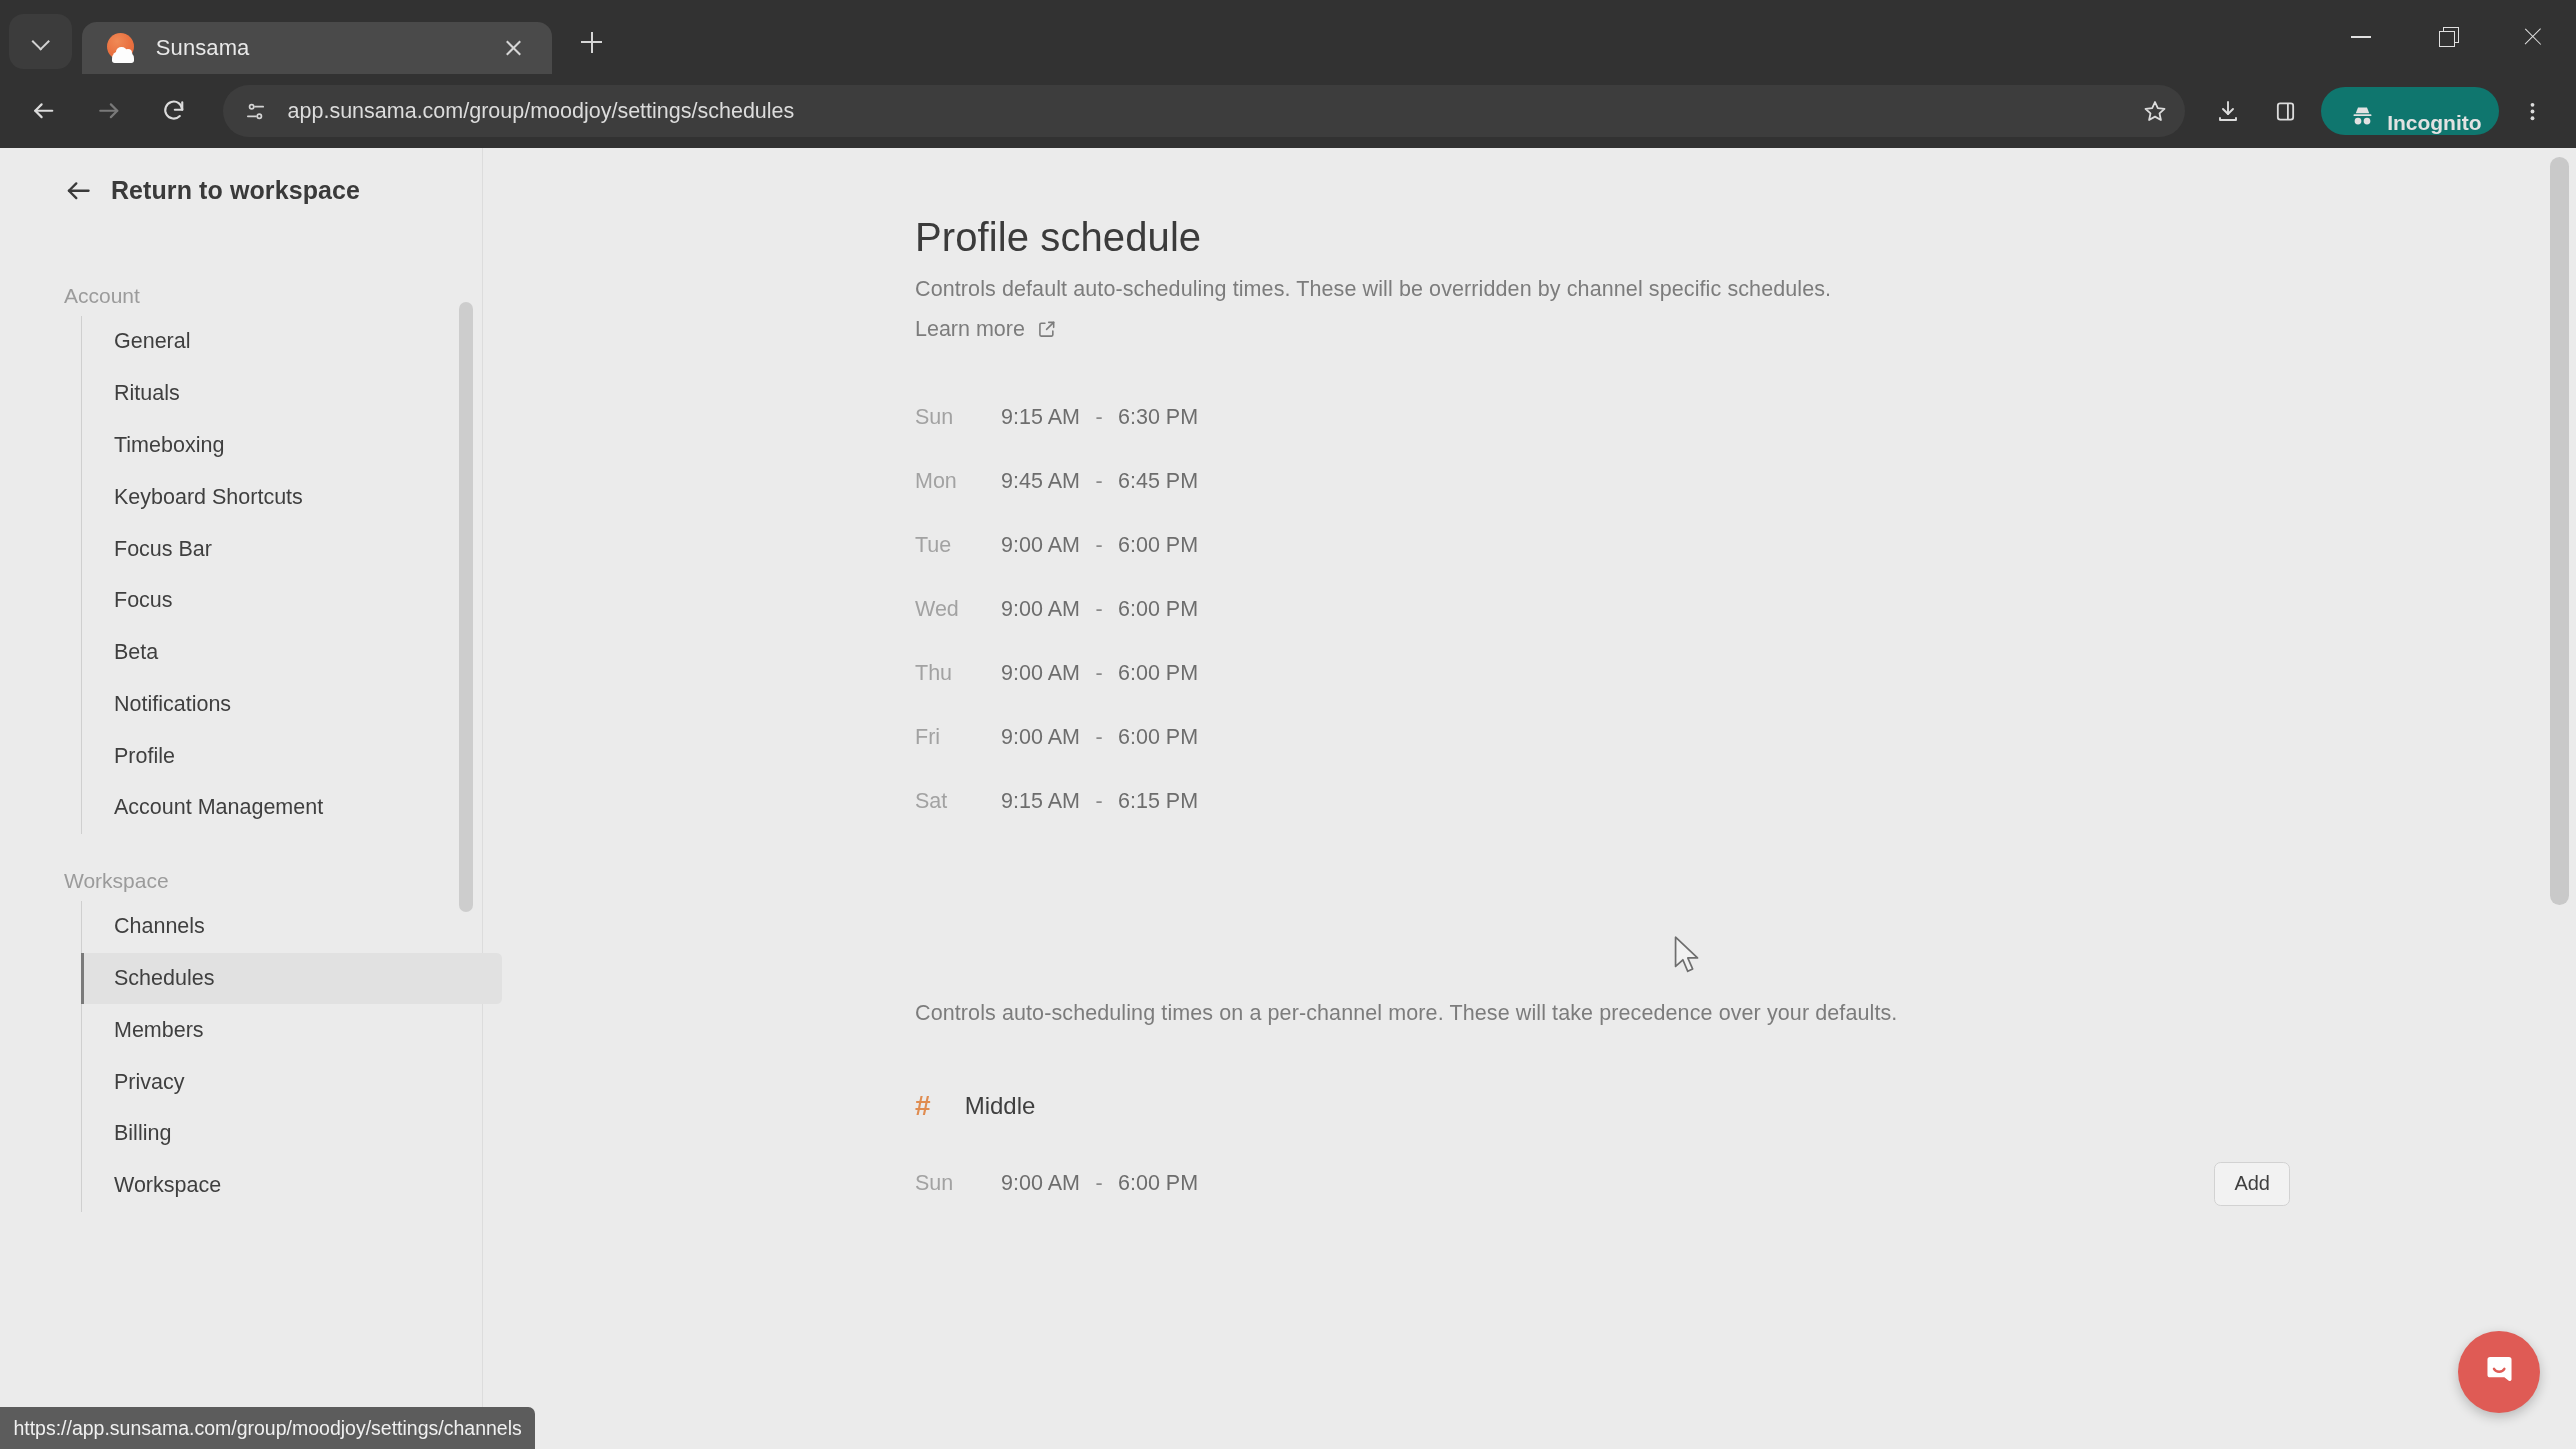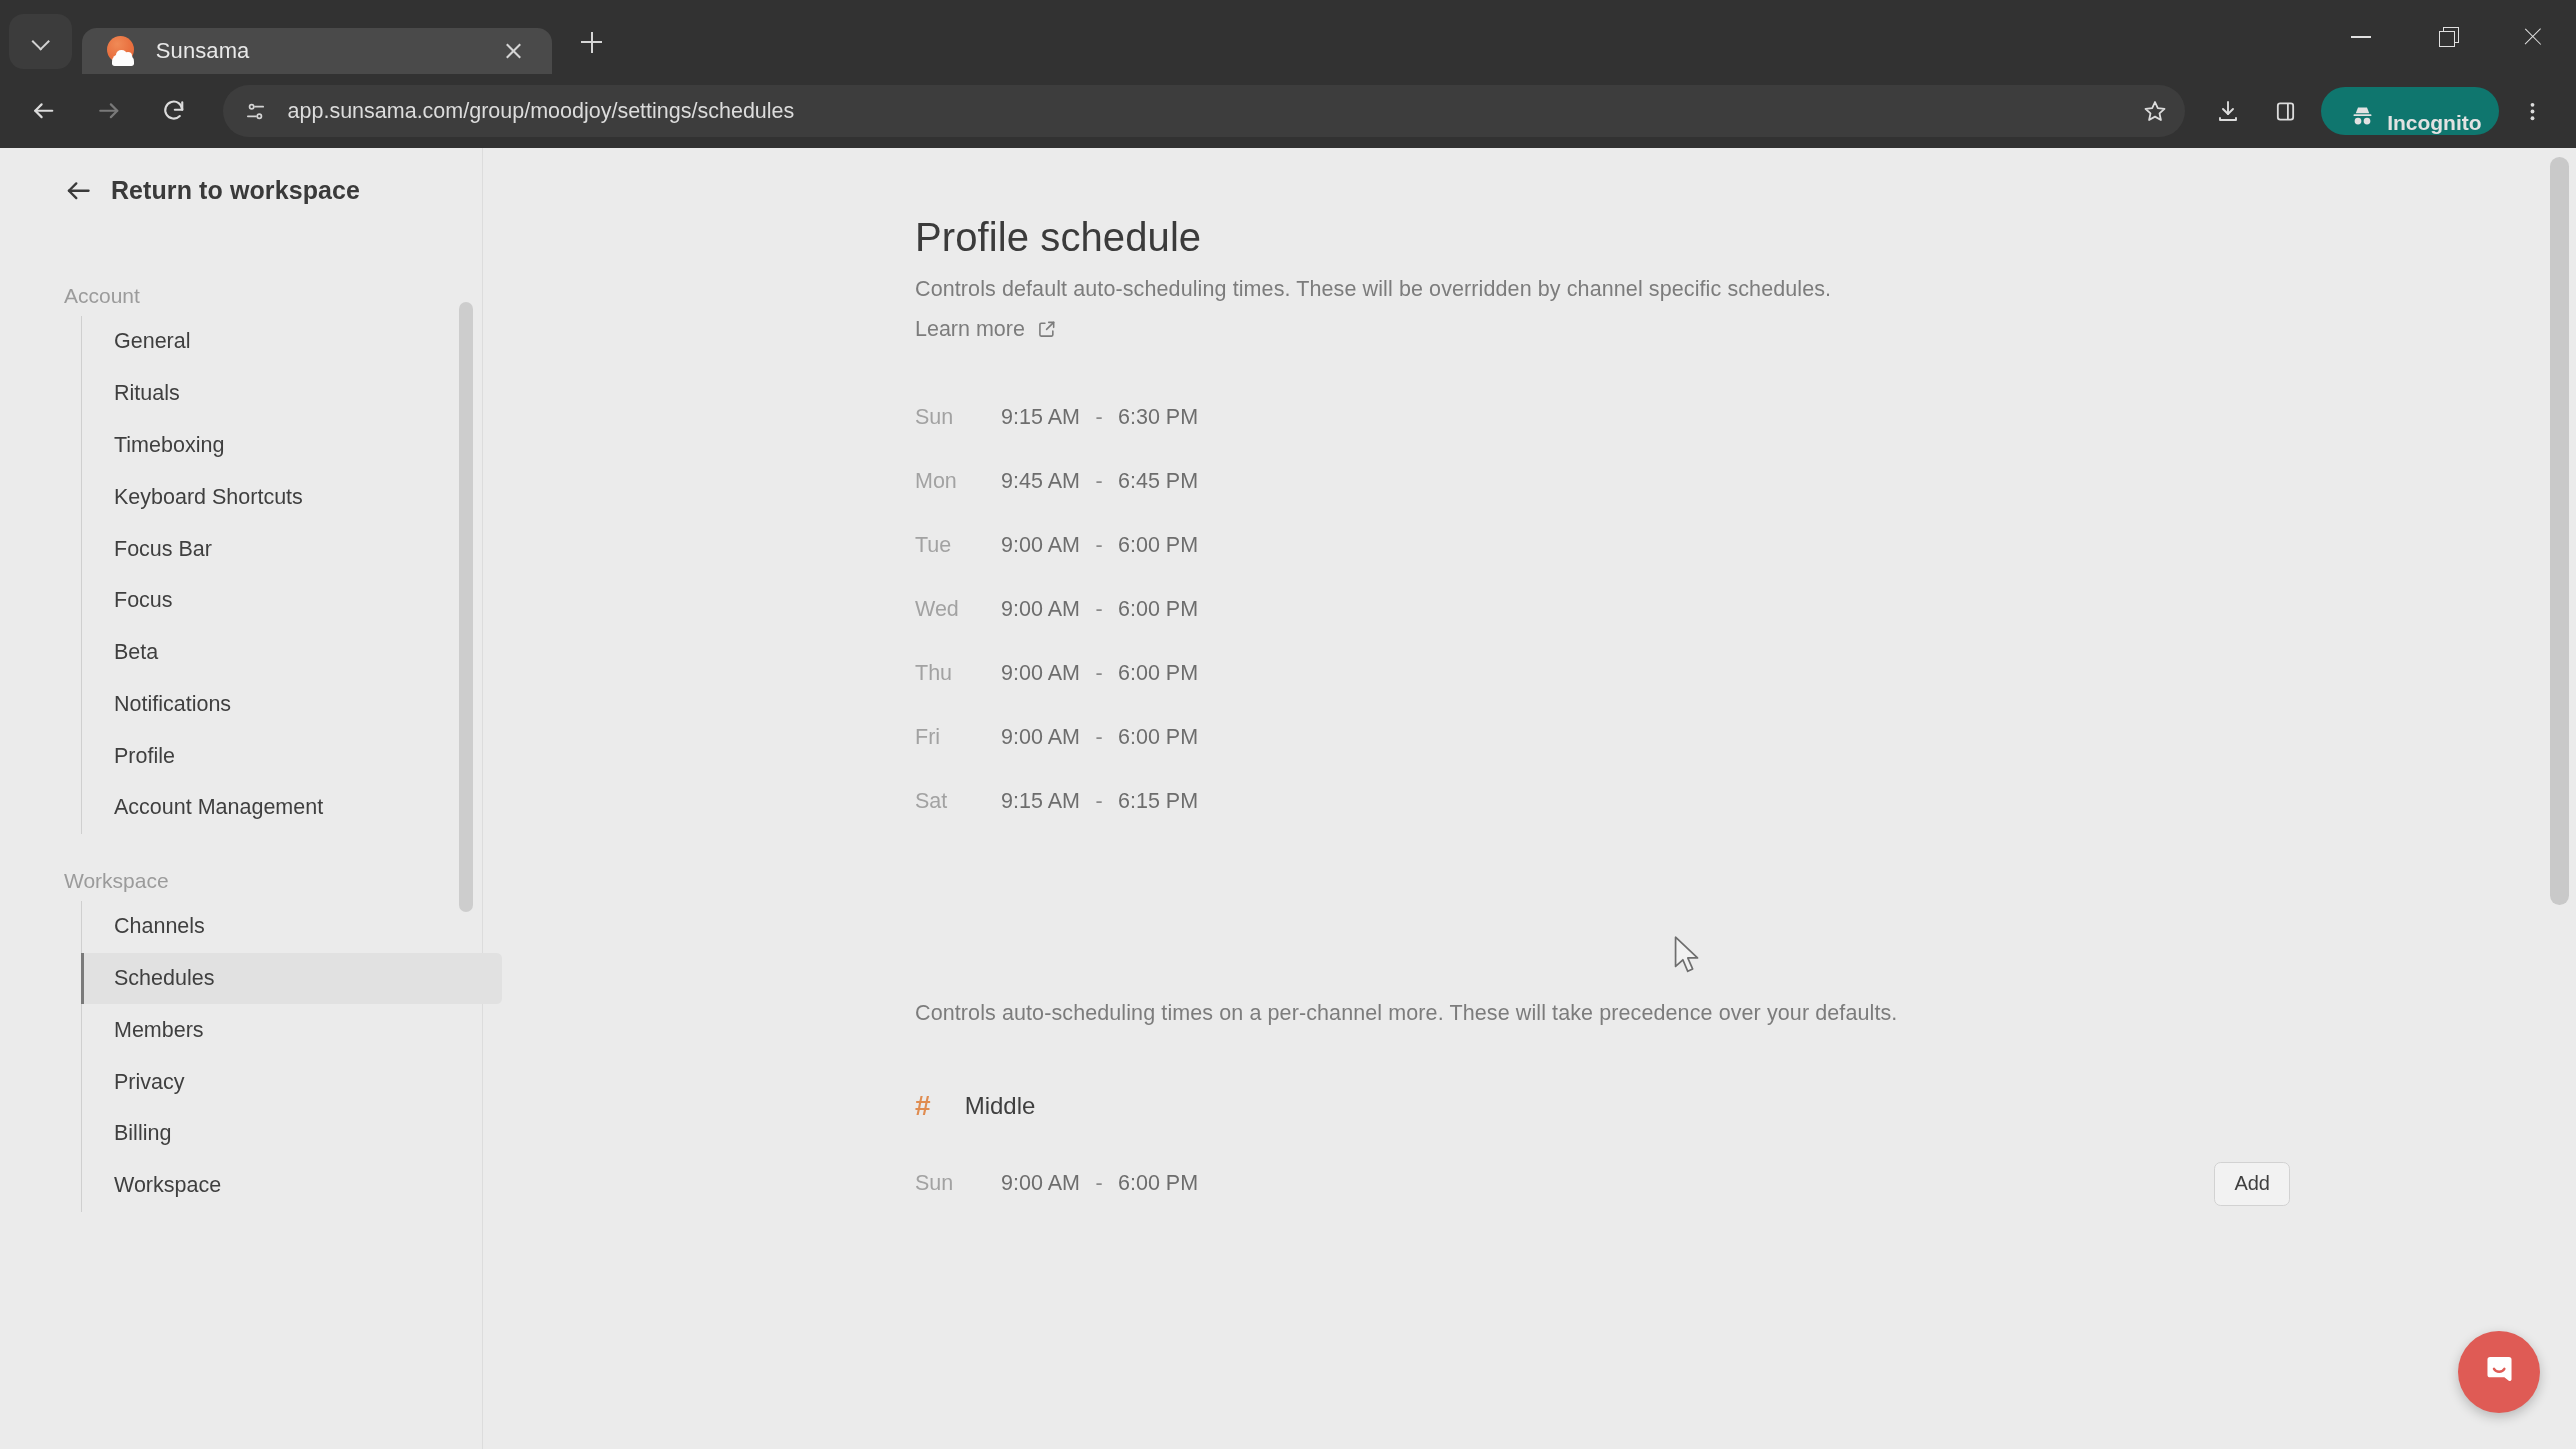--- a/index.html
+++ b/index.html
@@ -25,21 +25,21 @@
     width:17.4px; height:17.4px; position:relative;
   }
   .chev::before {
     content:""; position:absolute; left:2px; top:2.7px;
     width:11.4px; height:11.4px;
     border-right:2.7px solid #d2d2d2; border-bottom:2.7px solid #d2d2d2;
     transform:rotate(45deg);
   }
 
   .tab {
-    width:470px; height:46px; margin-left:9.4px; margin-bottom:0;
+    width:470px; height:52px; margin-left:9.4px; margin-bottom:0;
     background:#4a4a4a; border-radius:14.8px 14.8px 0 0;
     display:flex; align-items:center; padding:0 19px 0 24px;
     cursor:pointer; position:relative;
   }
   .favicon {
     width:31px; height:31px; position:relative; flex:none; margin-right:19px;
   }
   .favicon .sun {
     position:absolute; left:1.3px; top:0px; width:27px; height:27px;
     border-radius:50%;
@@ -513,20 +513,21 @@
 
     <div class="intercom">
       <span>
         <svg width="39" height="39" viewBox="0 0 24 24" fill="#ffffff">
             <path d="M6.2 3h11.6a1.6 1.6 0 0 1 1.6 1.6v12.2c0 .9-1 1.4-1.7.9L15 15.6H6.2A1.6 1.6 0 0 1 4.6 14V4.6A1.6 1.6 0 0 1 6.2 3z"></path>
             <path d="M8.6 10.4a3.6 3.2 0 0 0 6.4 0" fill="none" stroke="#df5b55" stroke-width="1.5" stroke-linecap="round"></path>
           </svg>
       </span>
     </div>
 
+    <div class="statusbar">https://app.sunsama.com/group/moodjoy/settings/channels</div>
 
     <span class="cursor">
       <svg width="29.5" height="39" viewBox="0 0 24 32">
           <path d="M2 1 L2 25 L8 19.5 L12 29 L16 27 L12 18 L20 18 Z" fill="#f2f2f2" stroke="#6e6e6e" stroke-width="1.4" stroke-linejoin="round"></path>
         </svg>
     </span>
 
   </div>
 </div>
 

